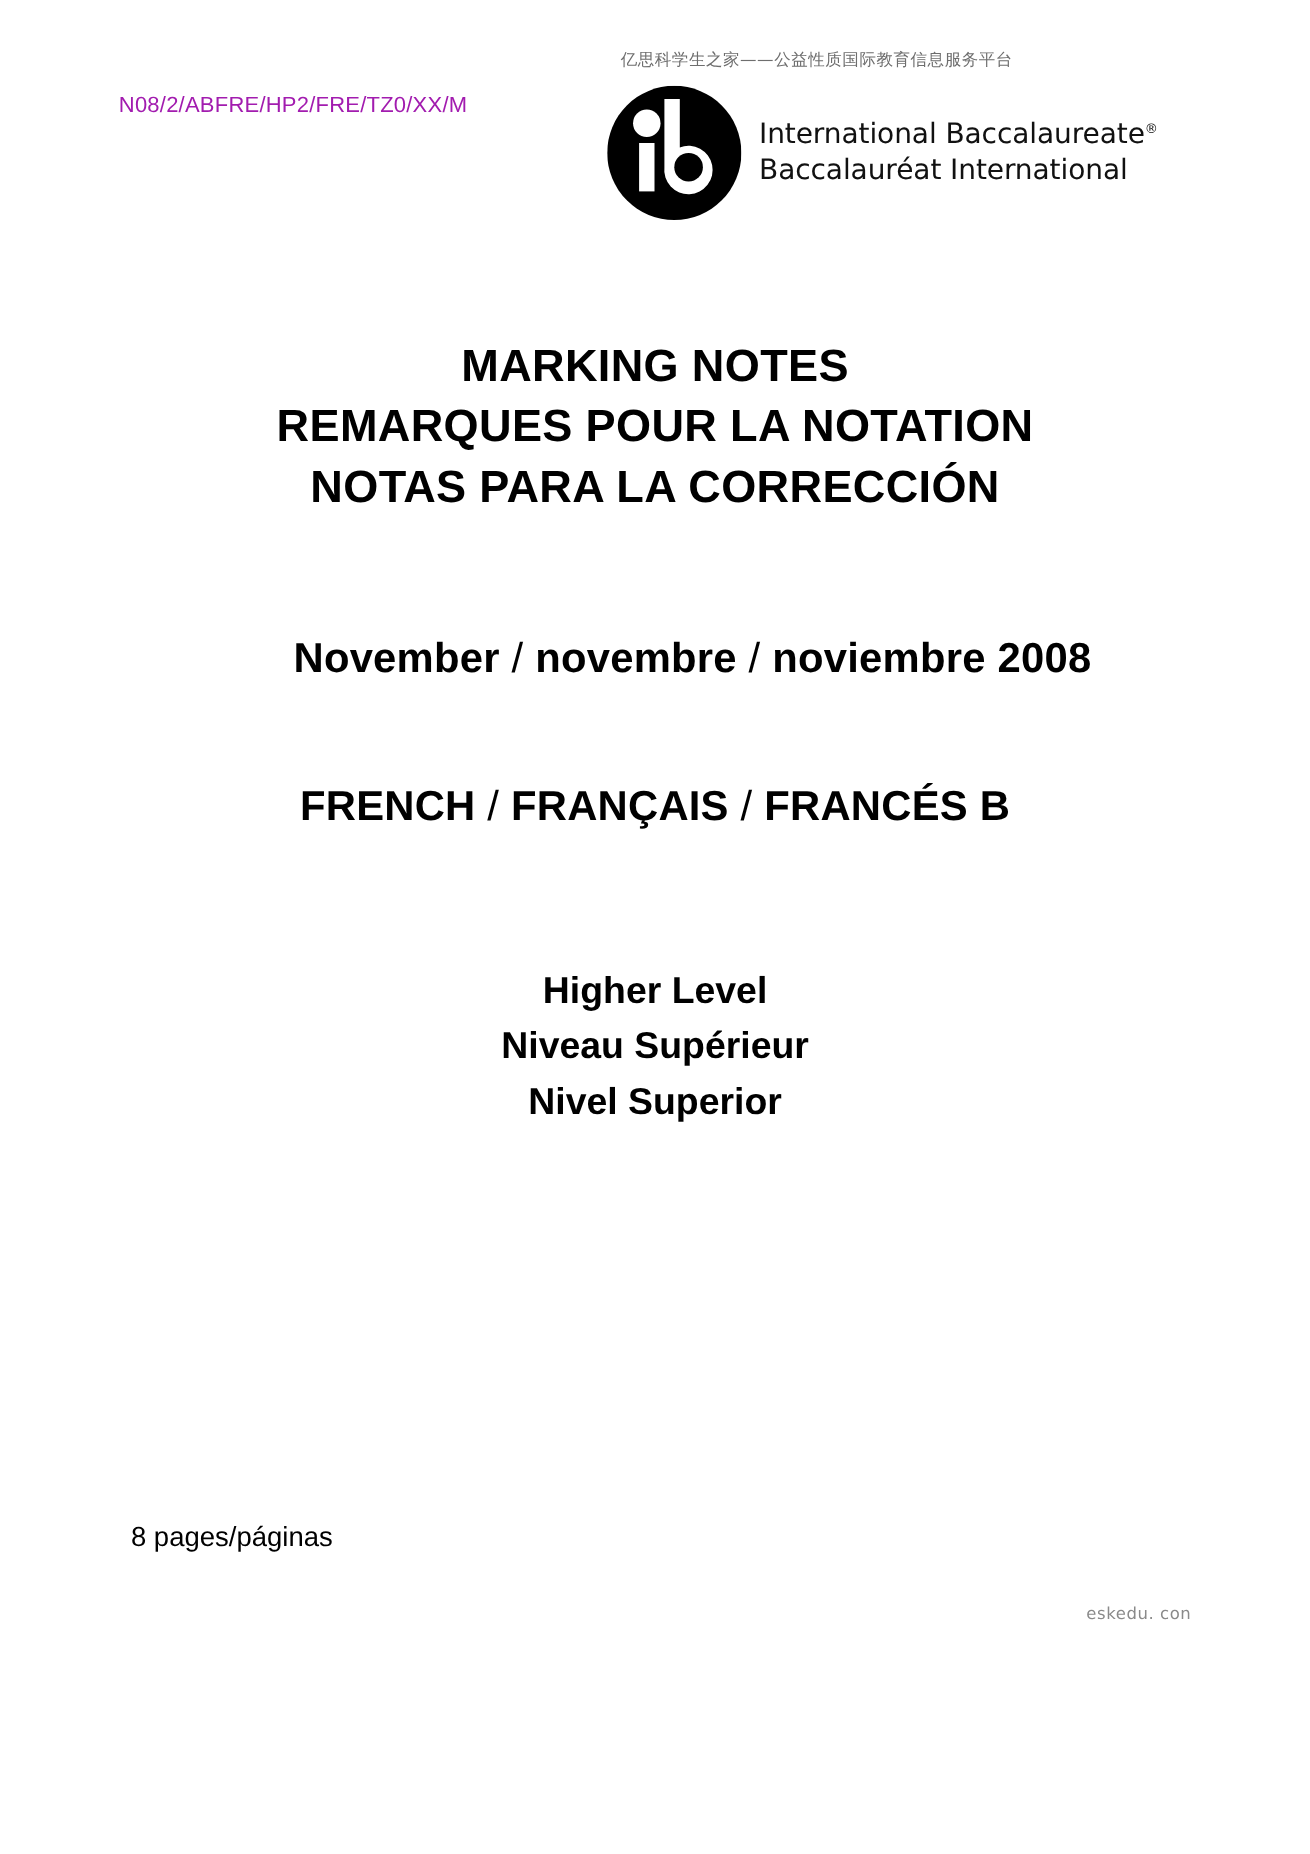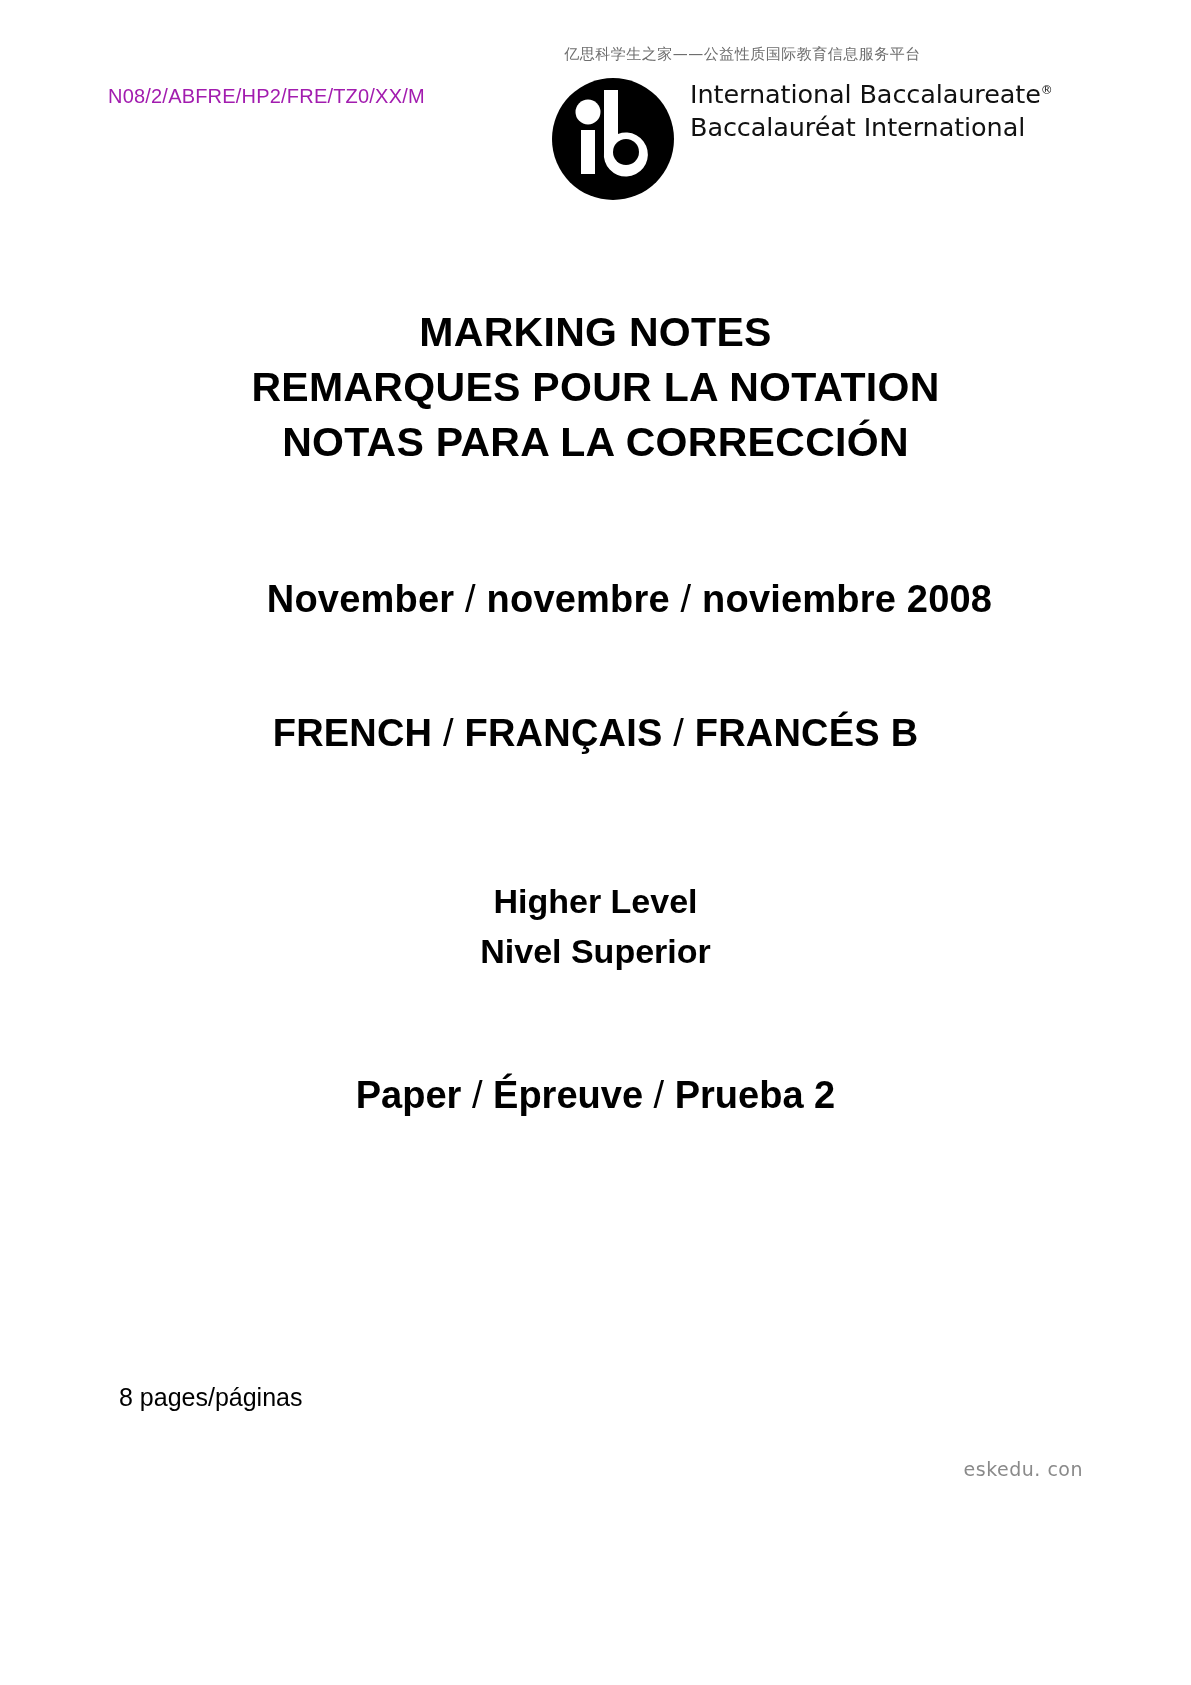--- a/index.html
+++ b/index.html
@@ -48,20 +48,21 @@
     letter-spacing: 0.2px;
     color: #a21caf;
   }
 
   
   .logo-block {
     position: absolute;
     top: 78px;
     left: 552px;
     display: flex;
+    align-items: center;
   }
   .ib-mark {
     width: 122px;
     height: 122px;
     position: relative;
     flex: none;
   }
   .ib-mark svg { display: block; }
 
   .logo-text {
@@ -146,21 +147,21 @@
     position: absolute;
     top: 1383px;
     left: 119px;
     font-size: 25px;
   }
 
   .watermark-bottom {
     position: absolute;
     top: 1458px;
     right: 108px;
-    font-size: 19px;
+    font-size: 15px;
     color: #8a8a8a;
     font-family: "DejaVu Sans", sans-serif;
     letter-spacing: 0.5px;
   }
 </style>
 </head>
 <body>
 
 <div class="page">
 
@@ -207,29 +208,22 @@
     <span>FRENCH</span>
     <span class="sep">/</span>
     <span>FRANÇAIS</span>
     <span class="sep">/</span>
     <span>FRANCÉS</span>
     <span>B</span>
   </div>
 
   <div class="level">
     <div>Higher Level</div>
+    <div>Niveau Supérieur</div>
     <div>Nivel Superior</div>
   </div>
 
-  <div class="paper">
-    <span>Paper</span>
-    <span class="sep">/</span>
-    <span>Épreuve</span>
-    <span class="sep">/</span>
-    <span>Prueba</span>
-    <span>2</span>
-  </div>
 
   <div class="pages-note">8 pages/páginas</div>
 
   <div class="watermark-bottom">eskedu. con</div>
 
 </div>
 
 </body></html>

